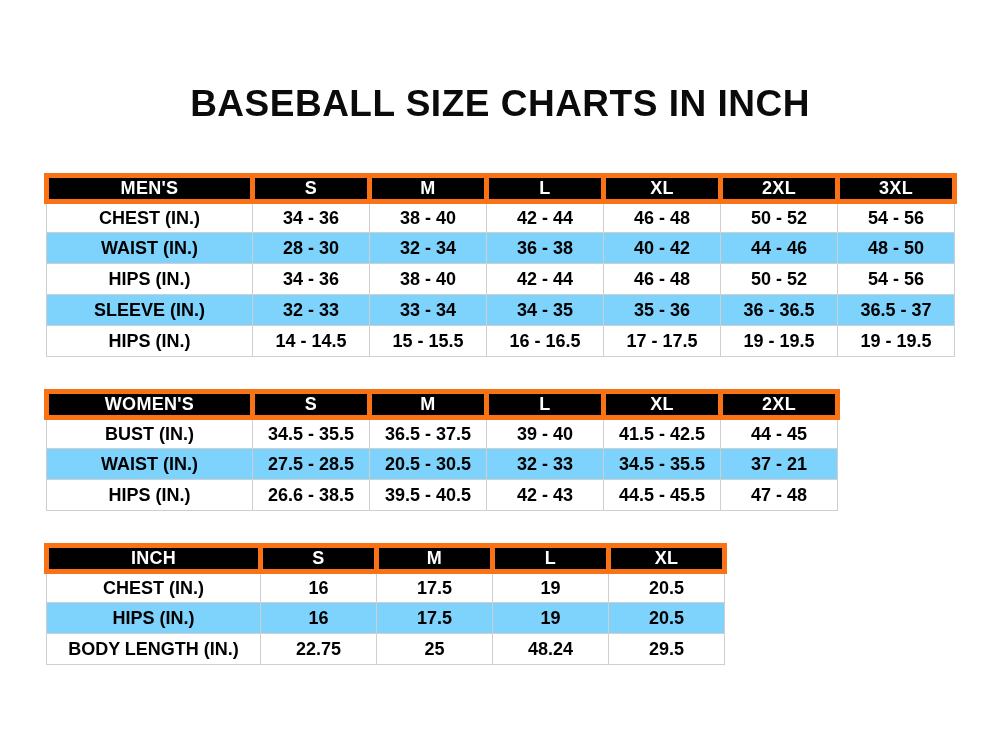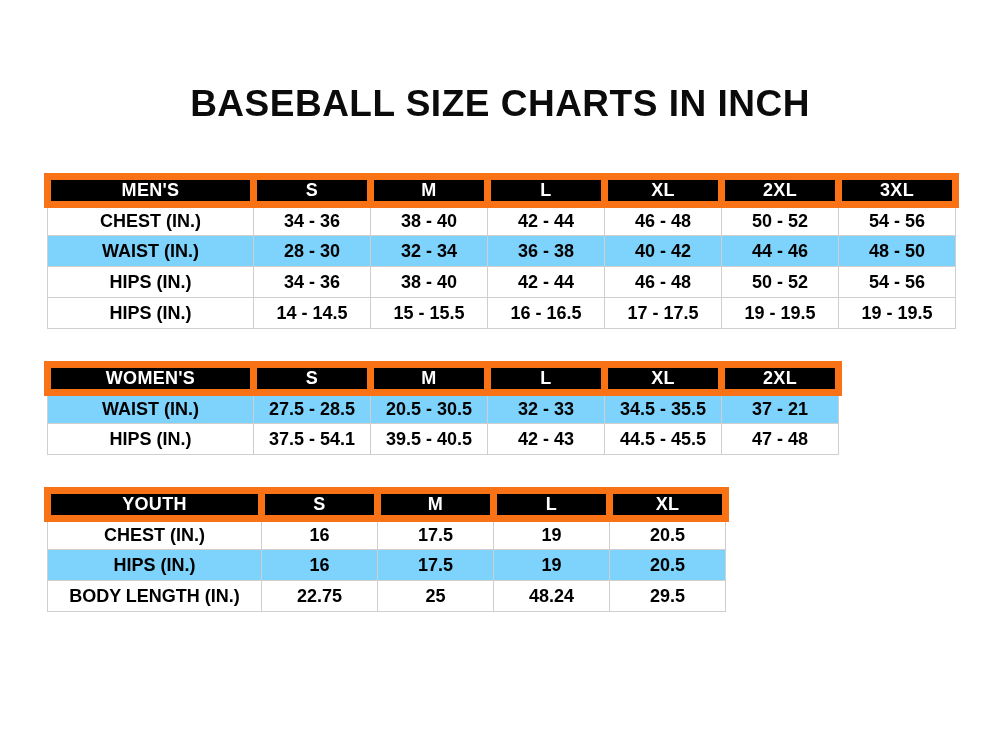--- a/index.html
+++ b/index.html
@@ -56,21 +56,21 @@
     height: 31px;
     padding: 0 4px;
     box-sizing: border-box;
     background: #ffffff;
     white-space: nowrap;
   }
 
   thead th {
     background: #000000;
     color: #ffffff;
-    border: 7px solid #f97316;
+    border: 5px solid #f97316;
     font-size: 18px;
     letter-spacing: 0.3px;
     height: 24px;
   }
 
   tbody tr.alt td {
     background: #7dd3fc;
   }
 
   
@@ -145,20 +145,29 @@
         </tr>
         <tr>
           <td>HIPS (IN.)</td>
           <td>34 - 36</td>
           <td>38 - 40</td>
           <td>42 - 44</td>
           <td>46 - 48</td>
           <td>50 - 52</td>
           <td>54 - 56</td>
         </tr>
+        <tr class="alt">
+          <td>SLEEVE (IN.)</td>
+          <td>32 - 33</td>
+          <td>33 - 34</td>
+          <td>34 - 35</td>
+          <td>35 - 36</td>
+          <td>36 - 36.5</td>
+          <td>36.5 - 37</td>
+        </tr>
         <tr>
           <td>HIPS (IN.)</td>
           <td>14 - 14.5</td>
           <td>15 - 15.5</td>
           <td>16 - 16.5</td>
           <td>17 - 17.5</td>
           <td>19 - 19.5</td>
           <td>19 - 19.5</td>
         </tr>
       </tbody>
@@ -177,50 +186,58 @@
         <tr>
           <th class="label-head">WOMEN'S</th>
           <th>S</th>
           <th>M</th>
           <th>L</th>
           <th>XL</th>
           <th>2XL</th>
         </tr>
       </thead>
       <tbody>
+        <tr>
+          <td>BUST (IN.)</td>
+          <td>34.5 - 35.5</td>
+          <td>36.5 - 37.5</td>
+          <td>39 - 40</td>
+          <td>41.5 - 42.5</td>
+          <td>44 - 45</td>
+        </tr>
         <tr class="alt">
           <td>WAIST (IN.)</td>
           <td>27.5 - 28.5</td>
           <td>20.5 - 30.5</td>
           <td>32 - 33</td>
           <td>34.5 - 35.5</td>
           <td>37 - 21</td>
         </tr>
         <tr>
           <td>HIPS (IN.)</td>
-          <td>37.5 - 54.1</td>
+          <td>26.6 - 38.5</td>
           <td>39.5 - 40.5</td>
           <td>42 - 43</td>
           <td>44.5 - 45.5</td>
           <td>47 - 48</td>
         </tr>
       </tbody>
     </table>
 
     <table class="chart youth">
       <colgroup>
         <col class="col-label">
         <col class="col-size">
           <col class="col-size">
           <col class="col-size">
           <col class="col-size">
       </colgroup>
       <thead>
         <tr>
-          <th class="label-head">YOUTH</th>
+          <th class="label-head">INCH</th>
           <th>S</th>
           <th>M</th>
           <th>L</th>
           <th>XL</th>
         </tr>
       </thead>
       <tbody>
         <tr>
           <td>CHEST (IN.)</td>
           <td>16</td>

